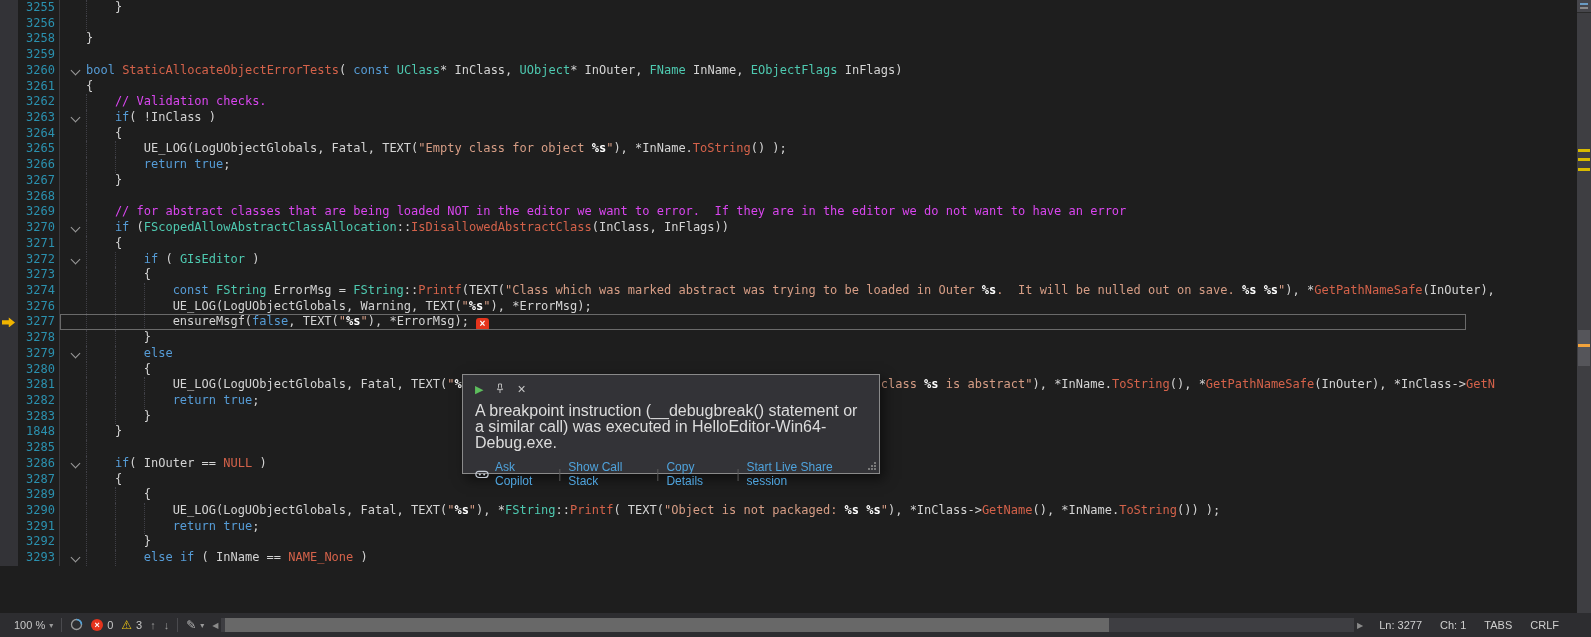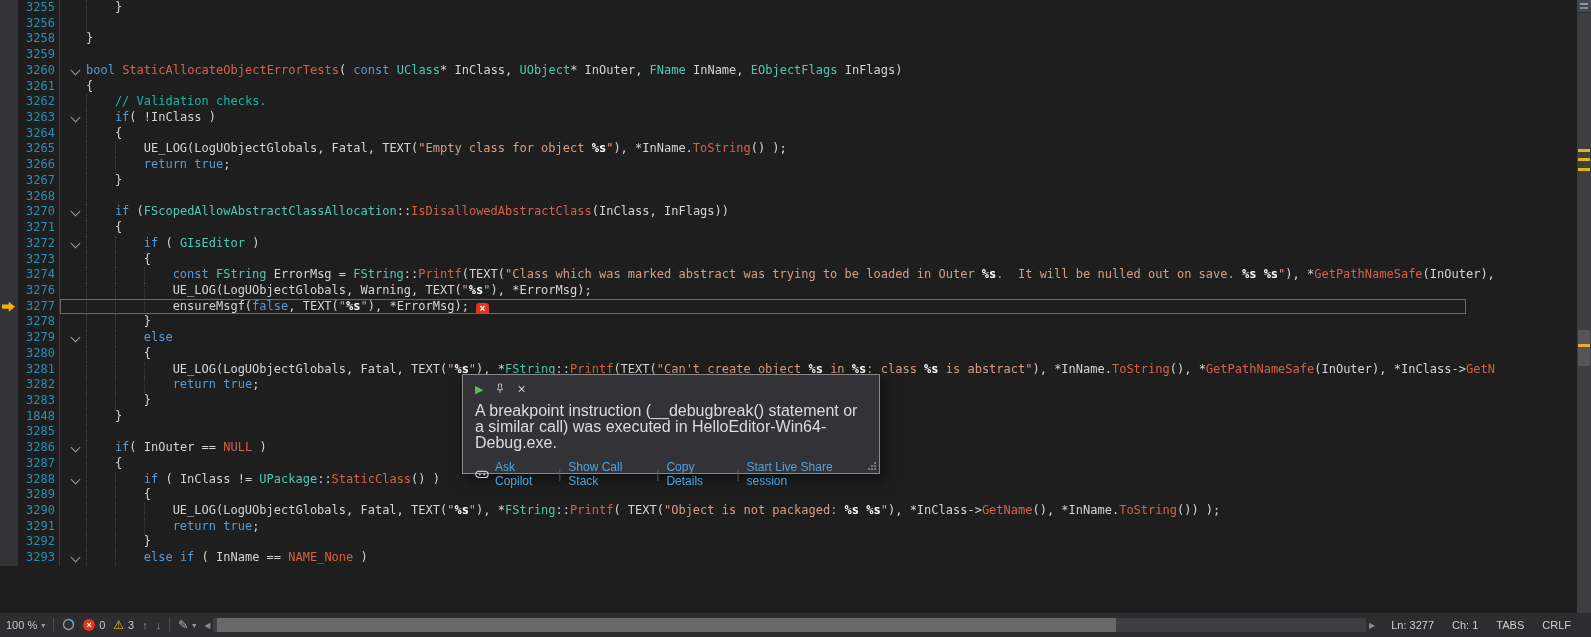--- a/index.html
+++ b/index.html
@@ -14,21 +14,21 @@
          clip-path:polygon(0 28%,52% 28%,52% 0,100% 50%,52% 100%,52% 72%,0 72%);}
   .lnum{flex:0 0 37px;text-align:right;color:#2B91AF;}
   .foldcol{flex:0 0 26px;margin-left:4px;border-left:1px solid #3A3A3E;position:relative;}
   .chev{position:absolute;right:7px;top:4px;width:6px;height:6px;
         border-right:1.3px solid #9B9B9B;border-bottom:1.3px solid #9B9B9B;transform:rotate(45deg);}
   .codetext{flex:1 1 auto;white-space:pre;overflow:hidden;color:#D4D4D4;}
   .ind{display:inline-block;box-sizing:border-box;width:28.88px;height:15.72px;vertical-align:top;border-left:1px dotted #3F3F46;}
   .curbox{position:absolute;left:60px;right:29px;top:0;bottom:0;border:1px solid #6A6A6A;pointer-events:none;box-sizing:border-box;}
   .errmark{display:inline-block;width:13px;height:13px;line-height:13px;border-radius:3px;background:#E5341C;
            color:#fff;text-align:center;font:bold 10px "Liberation Sans",sans-serif;margin-left:7px;vertical-align:-2px;}
-  .tok-k{color:#569CD6}.tok-t{color:#4EC9B0}.tok-s{color:#D69D85}.tok-c{color:#14b8a6}
+  .tok-k{color:#569CD6}.tok-t{color:#4EC9B0}.tok-s{color:#D69D85}.tok-c{color:#d946ef}
   .tok-f{color:#D4624A}.tok-w{color:#D4D4D4}.tok-fs{color:#FFFFFF;font-weight:bold}
 
   
   .vscroll{position:absolute;top:0;right:0;width:14px;height:613px;background:#3E3E42;}
   .vsplit{position:absolute;top:0;right:0;width:14px;height:12px;background:#46464B;border-bottom:1px solid #2A2A2A;}
   .vsplit .b1{position:absolute;left:3px;top:3px;width:8px;height:2px;background:#6A9BC3;}
   .vsplit .b2{position:absolute;left:3px;top:7px;width:8px;height:2px;background:#8A8A8A;}
   .vthumb{position:absolute;left:1px;width:12px;top:330px;height:36px;background:#55555A;}
   .sbmark{position:absolute;left:1px;width:12px;height:3px;}
 
@@ -47,35 +47,35 @@
   .plink{color:#4FA3DC;}
   .lsep{color:#5A5A5A;}
   .copilot{display:inline-flex;margin-right:-1px;}
   .grip{position:absolute;right:3px;bottom:3px;width:9px;height:9px;}
   .grip::before{content:"";position:absolute;right:0;bottom:0;width:2px;height:2px;background:#7A7A7A;
     box-shadow:-3px 0 #7A7A7A,-6px 0 #7A7A7A,0 -3px #7A7A7A,-3px -3px #7A7A7A,0 -6px #7A7A7A;}
 
   
   .statusbar{position:absolute;left:0;right:0;top:613px;height:24px;background:#2D2D30;
              display:flex;align-items:center;font-family:"Liberation Sans",sans-serif;
-             font-size:11px;color:#C8C8C8;}
+             font-size:11px;color:#C8C8C8;padding-left:8px;}
   .sb-left{display:flex;align-items:center;gap:8px;padding-left:6px;}
   .sb-sep{width:1px;height:14px;background:#4A4A4E;}
   .caret{color:#9A9A9A;font-size:8px;}
   .sb-group{display:flex;align-items:center;gap:4px;}
   .sb-err{display:inline-block;width:12px;height:12px;border-radius:50%;background:#E5341C;color:#fff;
           font-size:9px;font-weight:bold;text-align:center;line-height:12px;}
   .sb-warnglyph{color:#F2C812;font-size:12px;line-height:12px;}
   .sb-nav{color:#9A9A9A;font-size:11px;}
   .sb-pen{color:#B8B8B8;font-size:12px;}
   .hscroll{display:flex;align-items:center;flex:1;margin:0 8px;gap:3px;}
   .harrow{color:#8A8A8A;font-size:8px;}
   .htrack{flex:1;height:14px;background:#3E3E42;position:relative;}
   .hthumb{position:absolute;left:4px;top:0;height:14px;width:78%;background:#686868;}
-  .sb-right{display:flex;align-items:center;gap:18px;margin:0 20px 0 8px;color:#CFCFCF;}
+  .sb-right{display:flex;align-items:center;gap:18px;margin:0 32px 0 8px;color:#CFCFCF;}
 </style>
 </head>
 <body>
 
 <div class="app">
 
   <div class="code-area" id="code-lines">
       <div class="row">
         <span class="indmargin"></span>
         <span class="lnum">3255</span>
@@ -153,20 +153,26 @@
         <span class="codetext"><span class="ind"></span><span class="tok-w">}</span></span>
       </div>
       <div class="row">
         <span class="indmargin"></span>
         <span class="lnum">3268</span>
         <span class="foldcol"></span>
         <span class="codetext"><span class="ind"></span></span>
       </div>
       <div class="row">
         <span class="indmargin"></span>
+        <span class="lnum">3269</span>
+        <span class="foldcol"></span>
+        <span class="codetext"><span class="ind"></span><span class="tok-c">// for abstract classes that are being loaded NOT in the editor we want to error.  If they are in the editor we do not want to have an error</span></span>
+      </div>
+      <div class="row">
+        <span class="indmargin"></span>
         <span class="lnum">3270</span>
         <span class="foldcol">
           <span class="chev"></span>
         </span>
         <span class="codetext"><span class="ind"></span><span class="tok-k">if</span><span class="tok-w"> (</span><span class="tok-t">FScopedAllowAbstractClassAllocation</span><span class="tok-w">::</span><span class="tok-f">IsDisallowedAbstractClass</span><span class="tok-w">(InClass, InFlags))</span></span>
       </div>
       <div class="row">
         <span class="indmargin"></span>
         <span class="lnum">3271</span>
         <span class="foldcol"></span>
@@ -263,28 +269,20 @@
         <span class="foldcol">
           <span class="chev"></span>
         </span>
         <span class="codetext"><span class="ind"></span><span class="tok-k">if</span><span class="tok-w">( InOuter == </span><span class="tok-f">NULL</span><span class="tok-w"> )</span></span>
       </div>
       <div class="row">
         <span class="indmargin"></span>
         <span class="lnum">3287</span>
         <span class="foldcol"></span>
         <span class="codetext"><span class="ind"></span><span class="tok-w">{</span></span>
-      </div>
-      <div class="row">
-        <span class="indmargin"></span>
-        <span class="lnum">3288</span>
-        <span class="foldcol">
-          <span class="chev"></span>
-        </span>
-        <span class="codetext"><span class="ind"></span><span class="ind"></span><span class="tok-k">if</span><span class="tok-w"> ( InClass != </span><span class="tok-t">UPackage</span><span class="tok-w">::</span><span class="tok-f">StaticClass</span><span class="tok-w">() )</span></span>
       </div>
       <div class="row">
         <span class="indmargin"></span>
         <span class="lnum">3289</span>
         <span class="foldcol"></span>
         <span class="codetext"><span class="ind"></span><span class="ind"></span><span class="tok-w">{</span></span>
       </div>
       <div class="row">
         <span class="indmargin"></span>
         <span class="lnum">3290</span>

